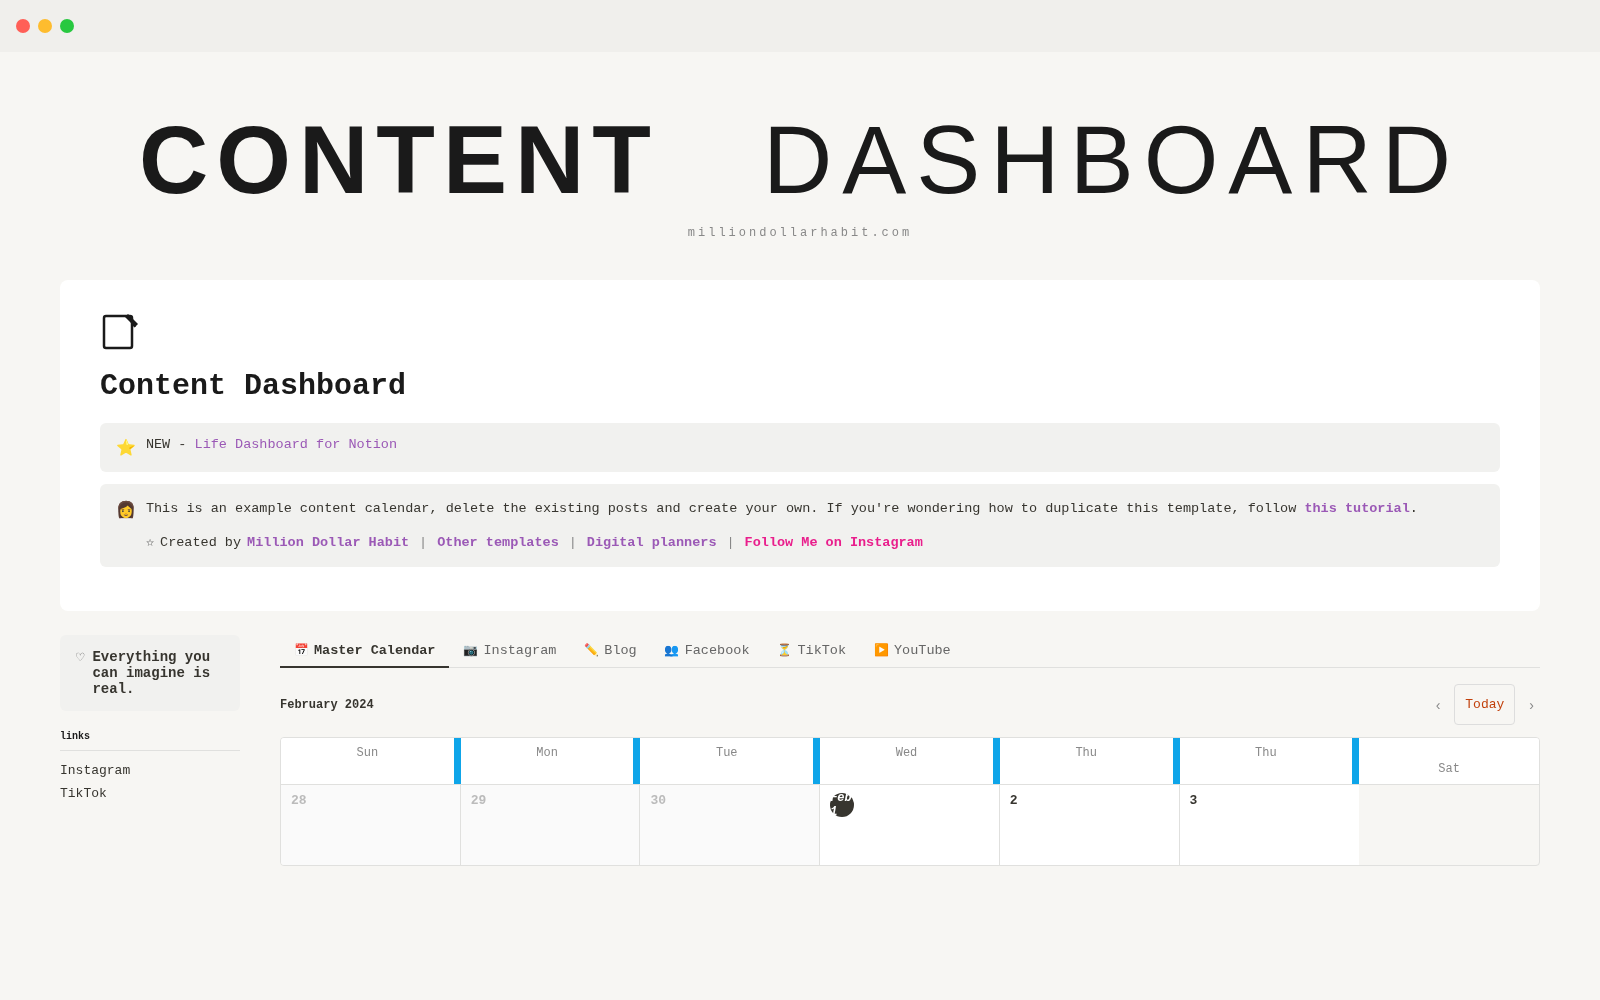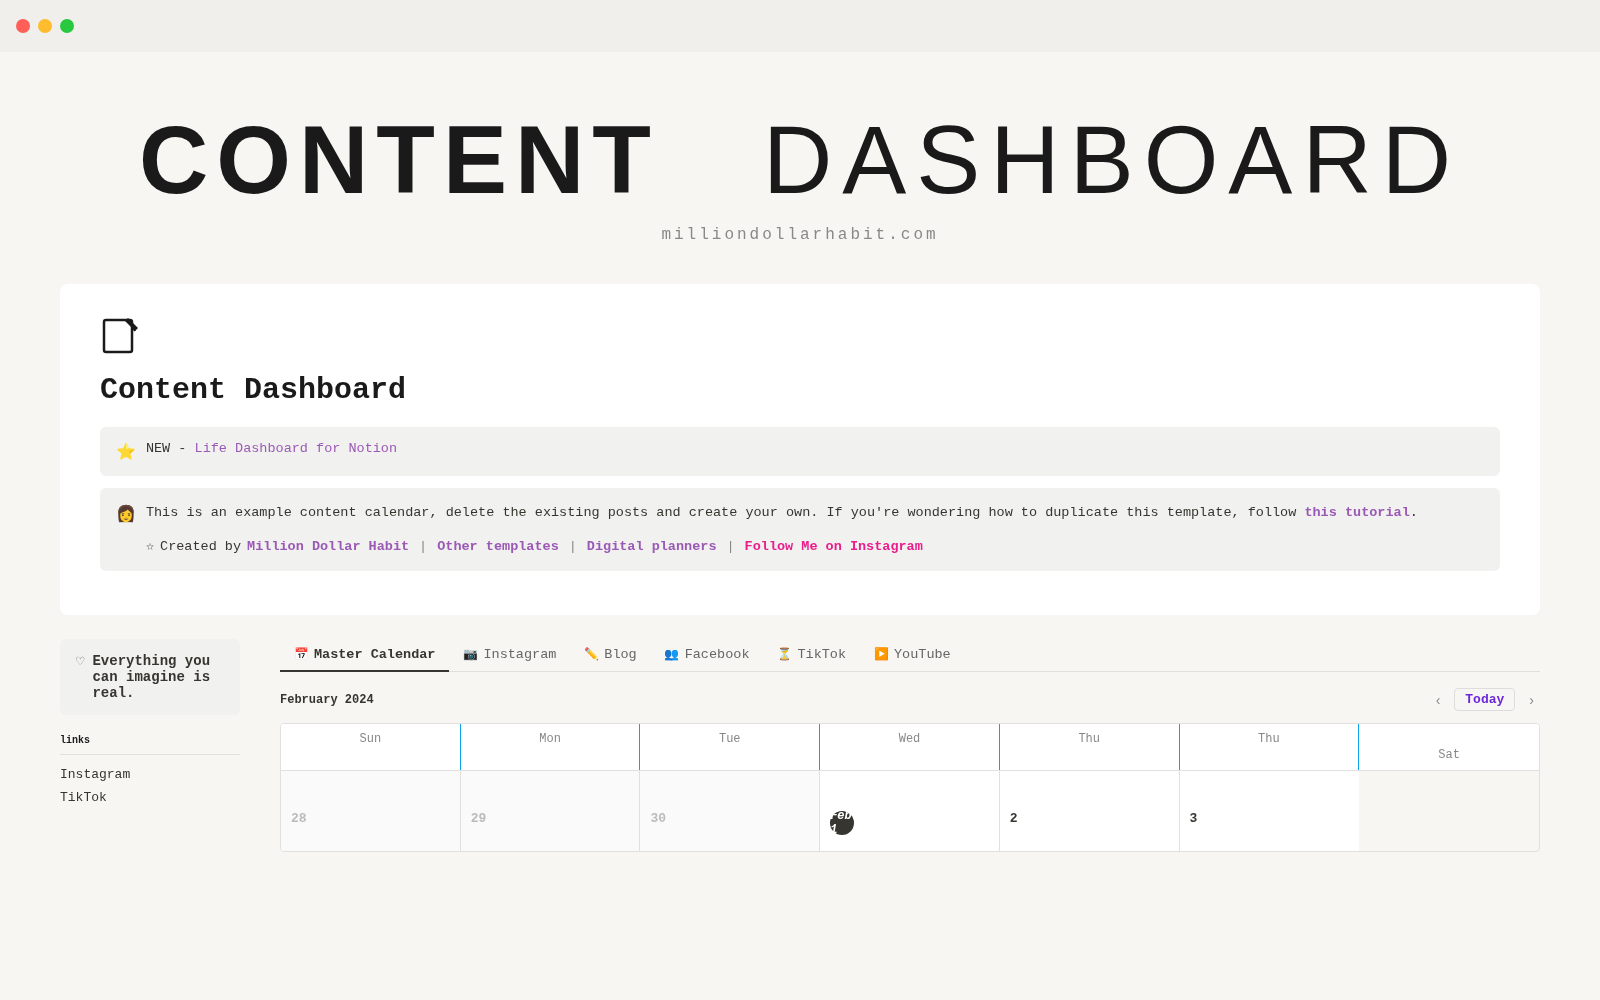--- a/index.html
+++ b/index.html
@@ -41,21 +41,21 @@
       color: #1a1a1a;
       font-weight: 900;
       text-transform: uppercase;
       line-height: 1;
     }
     .hero-title .light {
       font-weight: 300;
       letter-spacing: 10px;
     }
     .hero-subtitle {
-      font-size: 16px;
+      font-size: 12px;
       letter-spacing: 3px;
       color: #888;
       margin-top: 18px;
       font-family: 'Courier New', monospace;
     }
 
     
     .main-content {
       background: #ffffff;
       margin: 0 60px;
@@ -229,47 +229,46 @@
       border: none;
       cursor: pointer;
       color: #888;
       font-size: 14px;
       padding: 2px 6px;
     }
     .today-btn {
       background: none;
       border: 1px solid #ddd;
       border-radius: 4px;
-      padding: 3px 10px;
+      padding: 12px 10px;
       cursor: pointer;
       font-family: 'Courier New', monospace;
       font-size: 13px;
-      color: #6d28d9;
-      font-weight: bold;
+      color: #c2410c;
     }
 
     
     .calendar-grid {
       border: 1px solid #e0e0de;
       border-radius: 4px;
       overflow: hidden;
     }
     .calendar-weekdays {
       display: grid;
       grid-template-columns: repeat(7, 1fr);
       background: #fff;
       border-bottom: 1px solid #e0e0de;
     }
     .weekday {
       text-align: center;
       padding: 8px 0;
       font-size: 12px;
       color: #888;
       font-family: 'Courier New', monospace;
-      border-right: 1px solid #0ea5e9;
+      border-right: 7px solid #0ea5e9;
     }
     .weekday:last-child { border-right: none; margin-top: 16px; }
     .calendar-row {
       display: grid;
       grid-template-columns: repeat(7, 1fr);
       border-bottom: 1px solid #e0e0de;
     }
     .calendar-row:last-child { border-bottom: none; }
     .calendar-cell {
       border-right: 1px solid #e0e0de;
@@ -290,21 +289,20 @@
       height: 24px;
       display: flex;
       align-items: center;
       justify-content: center;
       font-size: 12px;
       font-style: italic;
     }
     .day-num {
       font-weight: 600;
       margin-bottom: 4px;
-      margin-top: 32px;
     }
   </style>
 </head>
 <body>
 
 <div class="titlebar">
   <span class="traffic-light tl-red"></span>
   <span class="traffic-light tl-yellow"></span>
   <span class="traffic-light tl-green"></span>
 </div>

